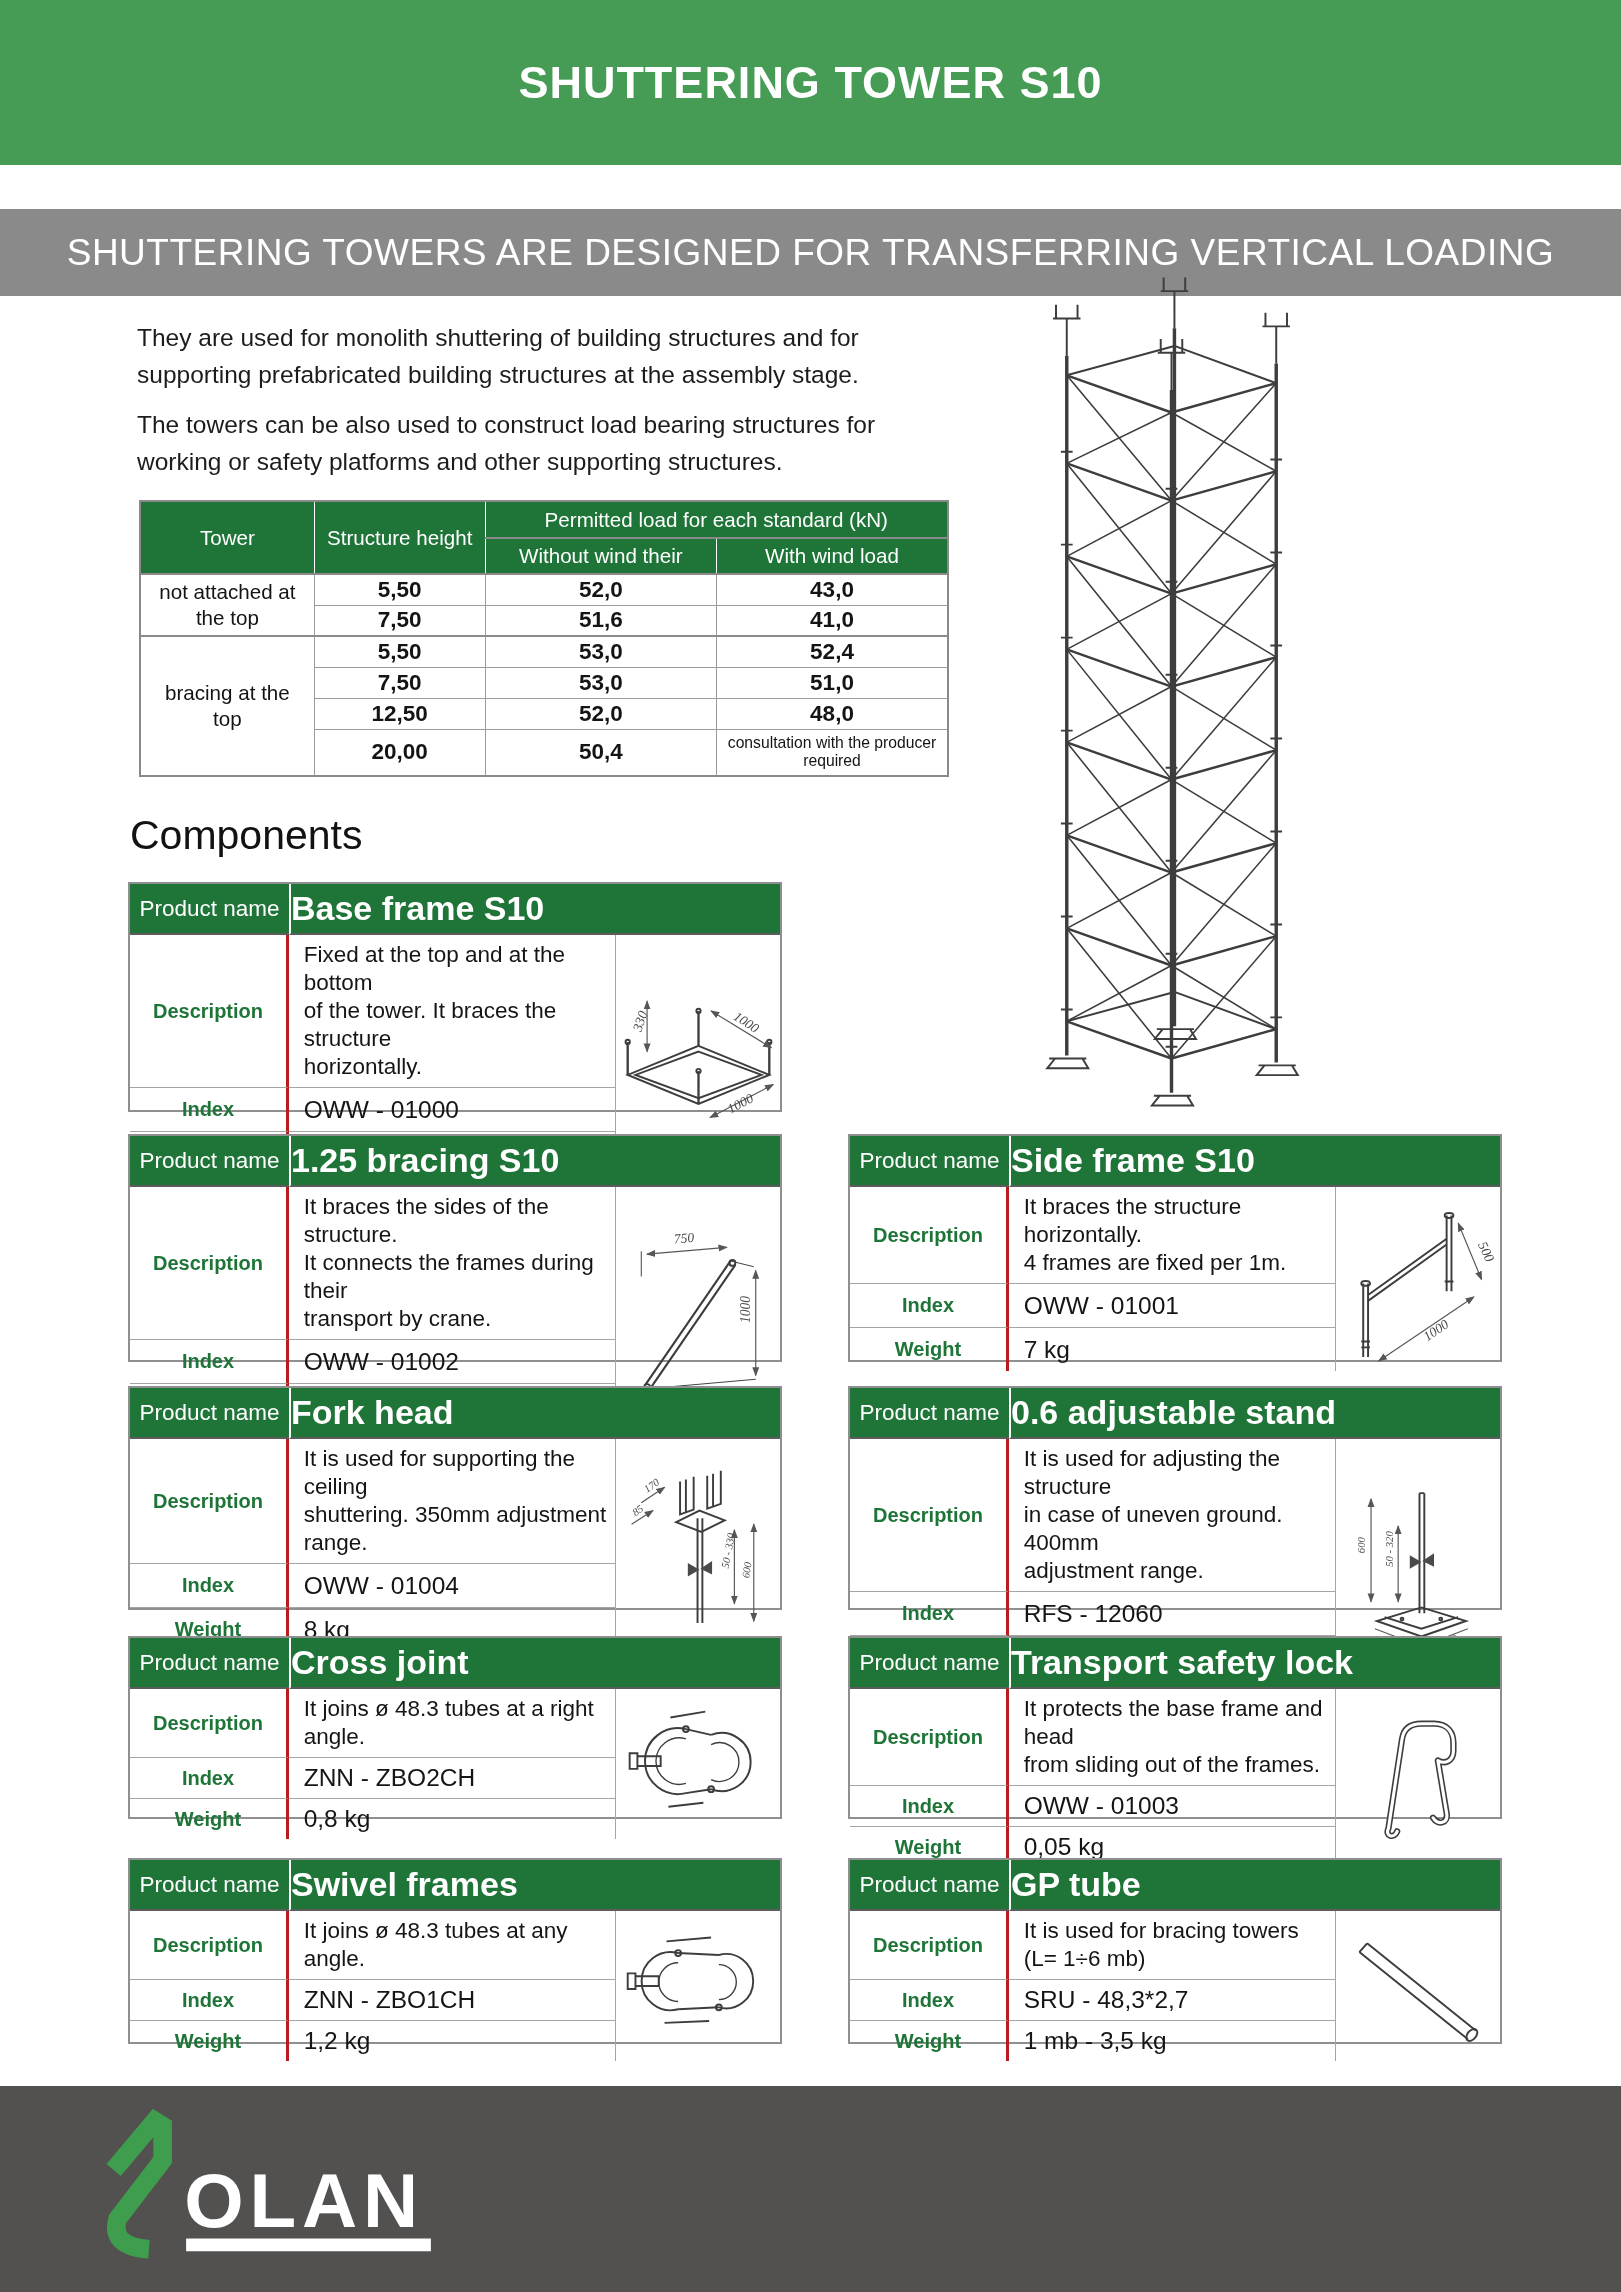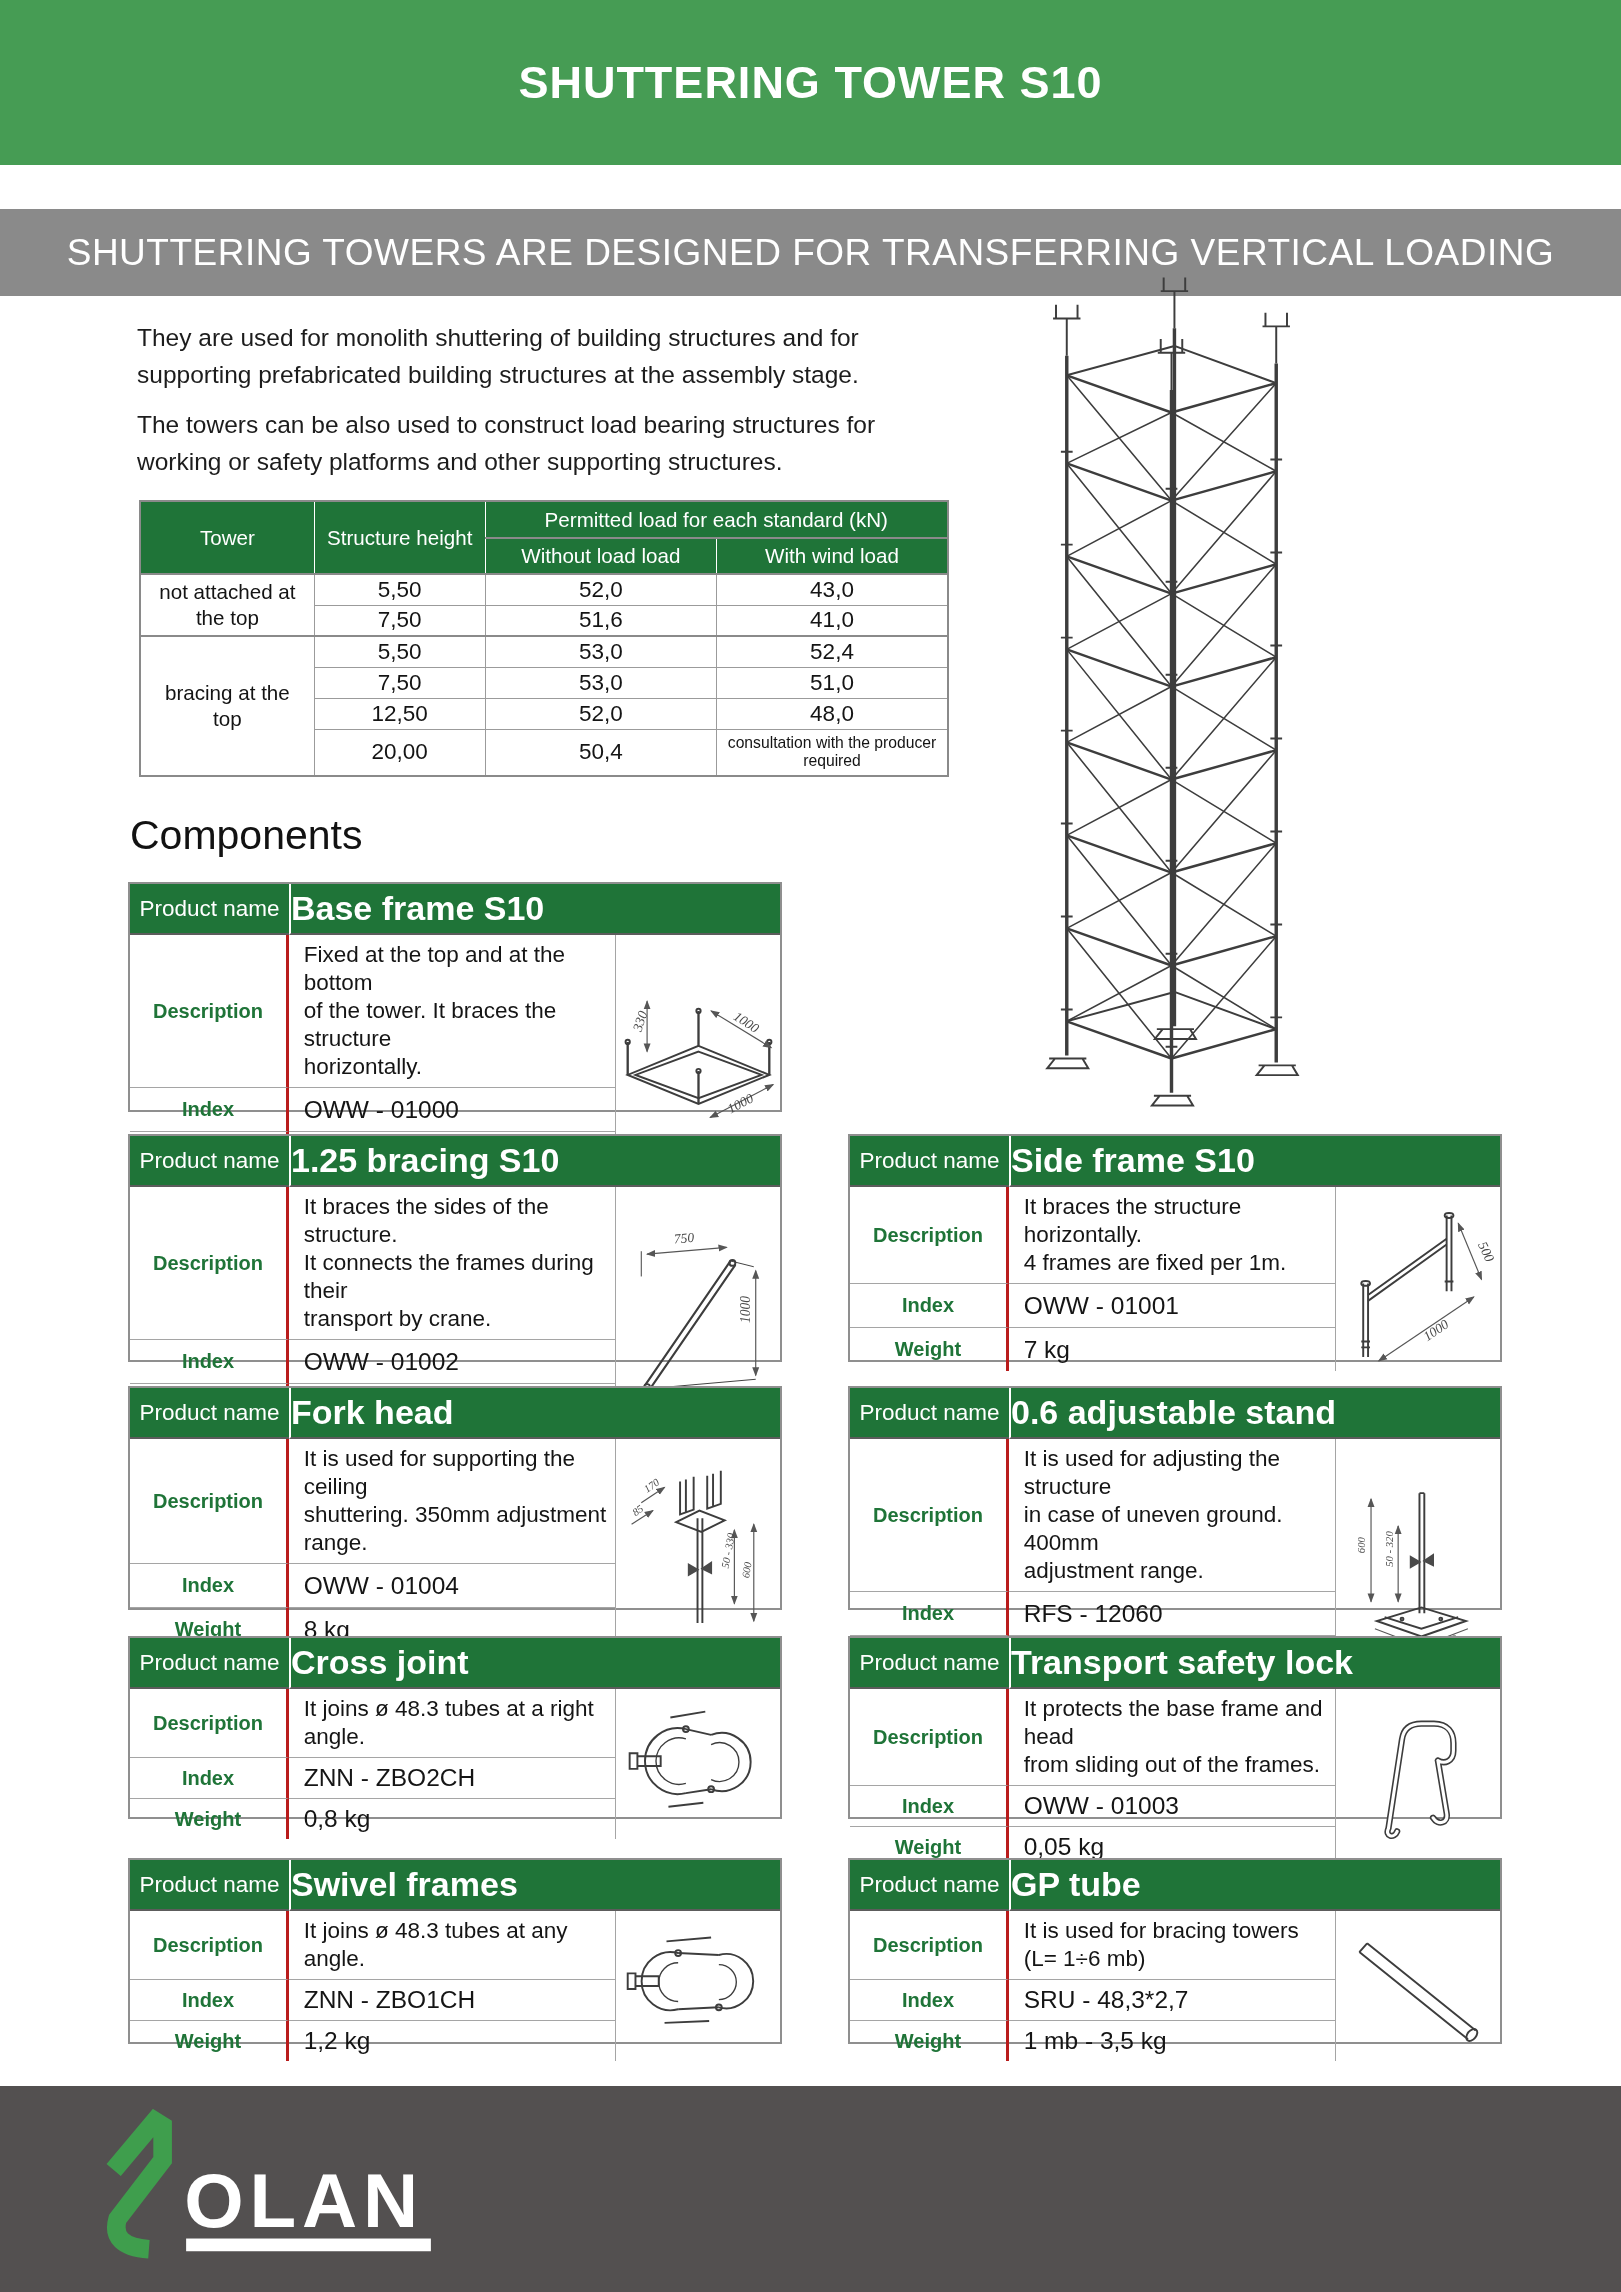--- a/index.html
+++ b/index.html
@@ -18,21 +18,21 @@
   .intro{position:absolute;left:137px;top:320px;width:882px;color:#1c1c1c;font-size:24.5px;line-height:1.5;}
   .intro p{margin:0;white-space:pre-line;}
   .intro p + p{margin-top:13.7px;}
 
   
   .load-table{position:absolute;left:139px;top:500px;width:810px;border-collapse:collapse;
               table-layout:fixed;border:2px solid #8a8a8a;}
   .load-table th{background:#1f7438;color:#fff;font-weight:normal;font-size:20.6px;
                  border:1px solid #fff;padding:2px 3.9px;}
   .load-table td{border:1px solid #9b9b9b;text-align:center;padding:1px 3.9px;
-                 font-size:22.5px;font-weight:400;color:#141414;}
+                 font-size:22.5px;font-weight:700;color:#141414;}
   .load-table td.group-label{font-weight:normal;font-size:20.6px;white-space:pre-line;line-height:1.25;}
   .load-table td.small-note{font-size:15.7px;font-weight:400;white-space:pre-line;line-height:1.15;}
   .load-table thead tr:first-child{height:37px;}
   .load-table thead tr:last-child{height:36px;}
   .load-table tbody tr{height:31px;}
   .load-table tbody tr.tall{height:47px;}
   .load-table tbody td{border-color:#9b9b9b;}
   .load-table tbody tr.group-start td{border-top:2px solid #8a8a8a;}
   .load-table thead th{border-bottom:2px solid #8a8a8a;}
 
@@ -139,21 +139,21 @@
   </svg>
 
   <table class="load-table">
     <thead>
       <tr>
         <th style="width:165px" rowspan="2">Tower</th>
         <th style="width:162px" rowspan="2">Structure height</th>
         <th colspan="2">Permitted load for each standard (kN)</th>
       </tr>
       <tr>
-        <th style="width:240px">Without load load</th>
+        <th style="width:240px">Without wind their</th>
         <th style="width:243px">With wind load</th>
       </tr>
     </thead>
     <tbody>
       <tr class="group-start">
         <td class="group-label" rowspan="2">not attached at
 the top</td>
         <td>5,50</td>
         <td>52,0</td>
         <td>43,0</td>

